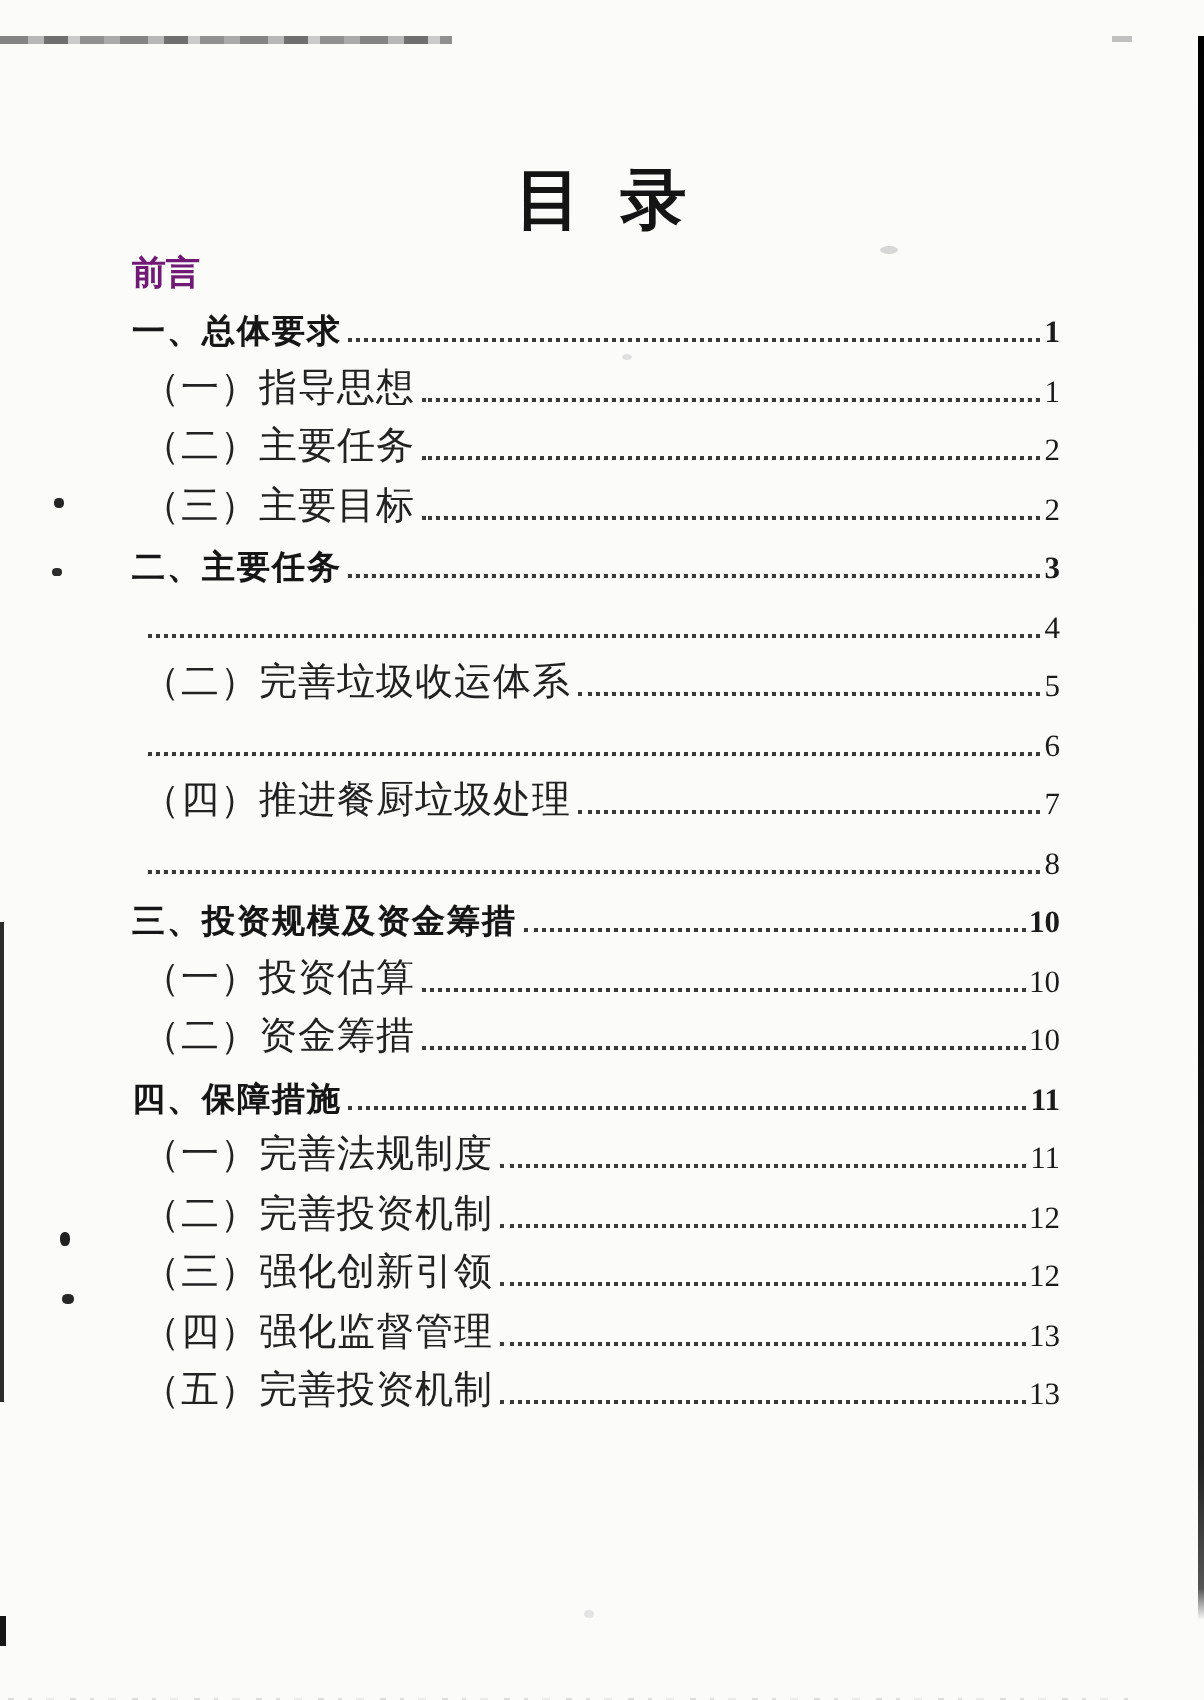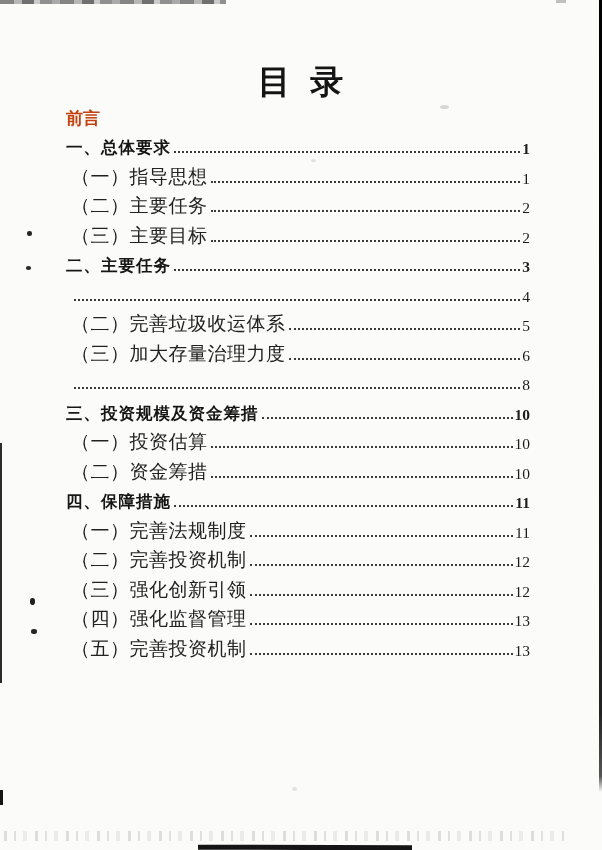--- a/index.html
+++ b/index.html
@@ -4,21 +4,21 @@
 <style>
   html, body { margin: 0; padding: 0; }
   body {
     width: 602px; height: 850px;
     background: #fbfbfa;
     position: relative;
     overflow: hidden;
     font-family: "Liberation Serif", "DejaVu Serif", serif;
     color: #1b1b1b;
   }
-  .page { position: absolute; inset: 0; }
+  .page { position: absolute; inset: 0; margin-top: 18px; }
 
   .doc-title {
     position: absolute;
     top: 60px; left: 0; width: 100%;
     text-align: center;
     font-size: 33px;
     font-weight: bold;
     white-space: pre;
     letter-spacing: 1px;
     color: #141414;
@@ -36,21 +36,21 @@
     overflow: hidden;
   }
   .row .lbl {
     white-space: nowrap;
     line-height: 1.15;
     font-size: 19px;
   }
   .row.lvl1 .lbl { font-weight: bold; font-size: 16.5px; letter-spacing: 1px; color: #161616; }
   .row.lvl2 { padding-left: 5px; }
   .row.lvl2 .lbl { font-weight: normal; color: #222; letter-spacing: 0.5px; }
-  .row.preface-row .lbl { font-weight: bold; font-size: 17px; color: #c2410c; }
+  .row.preface-row .lbl { font-weight: bold; font-size: 17px; color: #701a75; }
 
   .leader {
     flex: 1;
     border-bottom: 2px dotted #3b3b3b;
     margin: 0 2px 5px 3px;
     min-width: 20px;
   }
   .pg {
     font-size: 15.5px;
     line-height: 1.15;
@@ -136,23 +136,27 @@
     <div class="row lvl2">
       <span class="leader"></span>
       <span class="pg">4</span>
     </div>
     <div class="row lvl2">
       <span class="lbl">（二）完善垃圾收运体系</span>
       <span class="leader"></span>
       <span class="pg">5</span>
     </div>
     <div class="row lvl2">
-      <span class="lbl">（三）加大存量治理力度</span>
       <span class="leader"></span>
       <span class="pg">6</span>
+    </div>
+    <div class="row lvl2">
+      <span class="lbl">（四）推进餐厨垃圾处理</span>
+      <span class="leader"></span>
+      <span class="pg">7</span>
     </div>
     <div class="row lvl2">
       <span class="leader"></span>
       <span class="pg">8</span>
     </div>
     <div class="row lvl1">
       <span class="lbl">三、投资规模及资金筹措</span>
       <span class="leader"></span>
       <span class="pg">10</span>
     </div>

